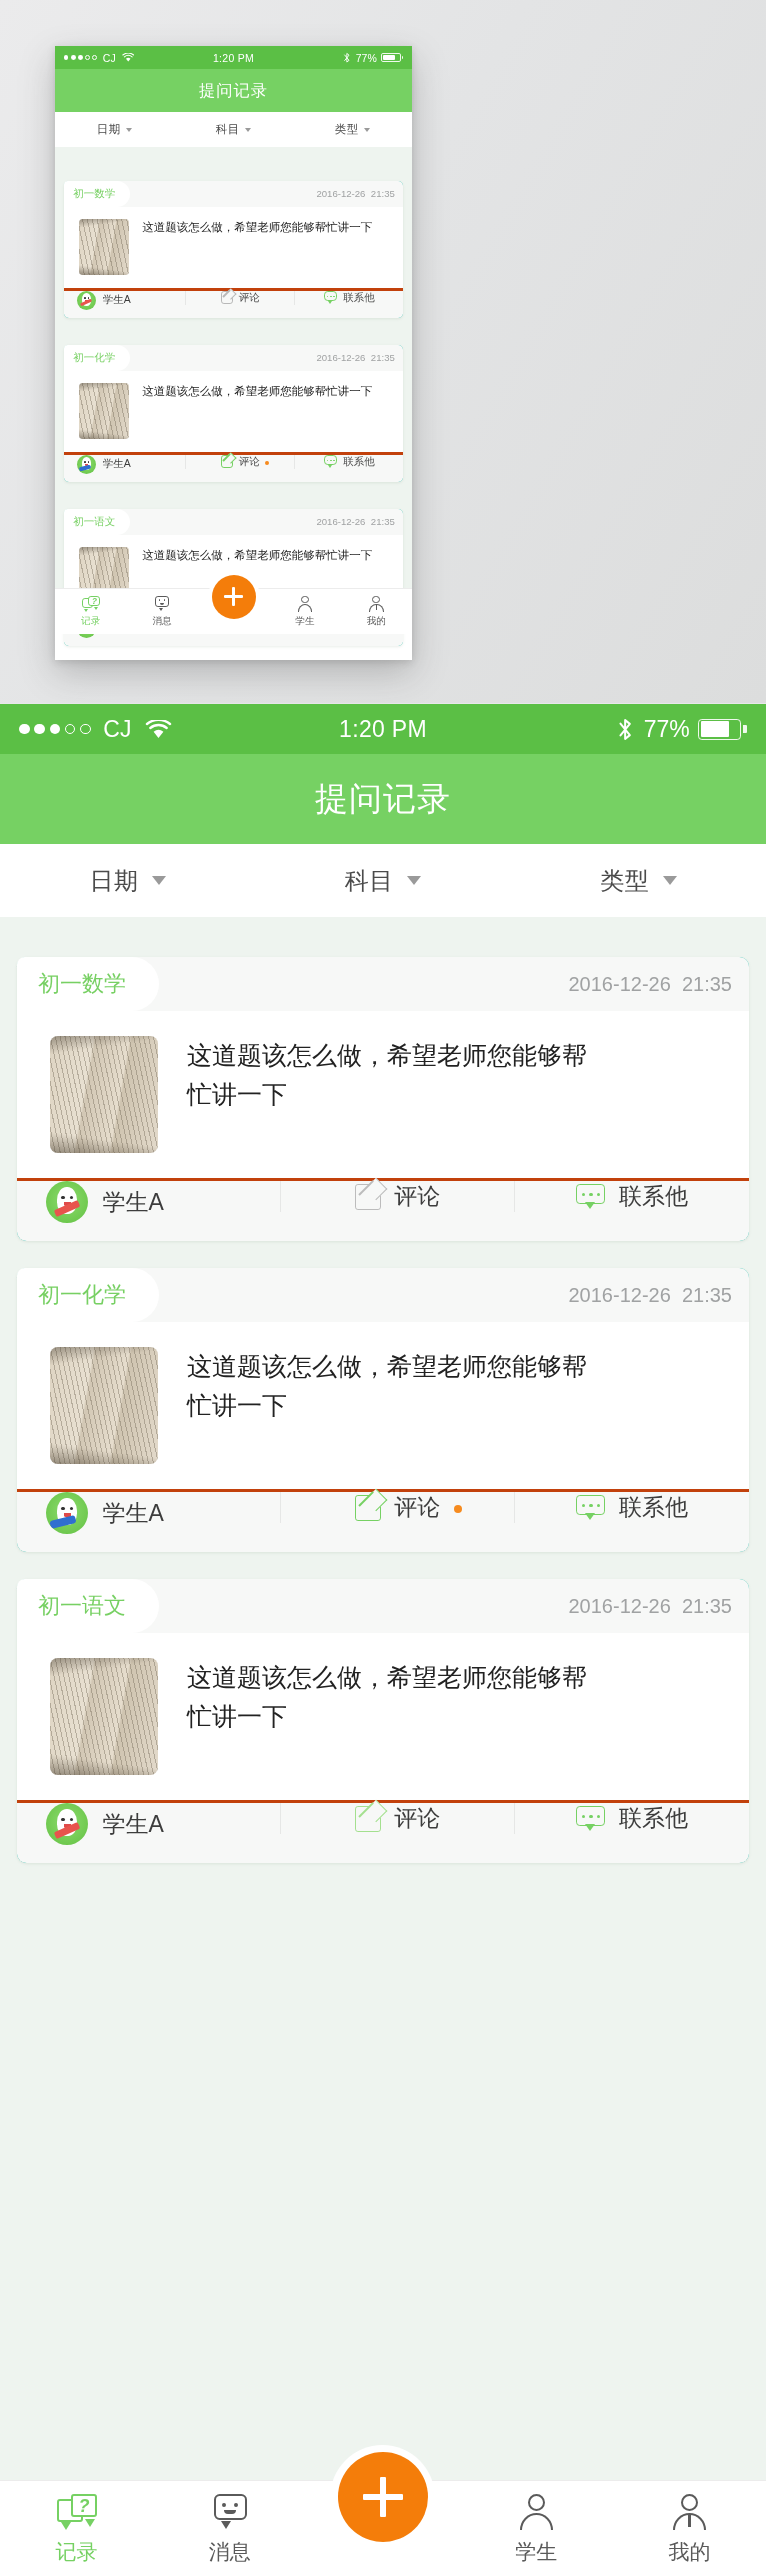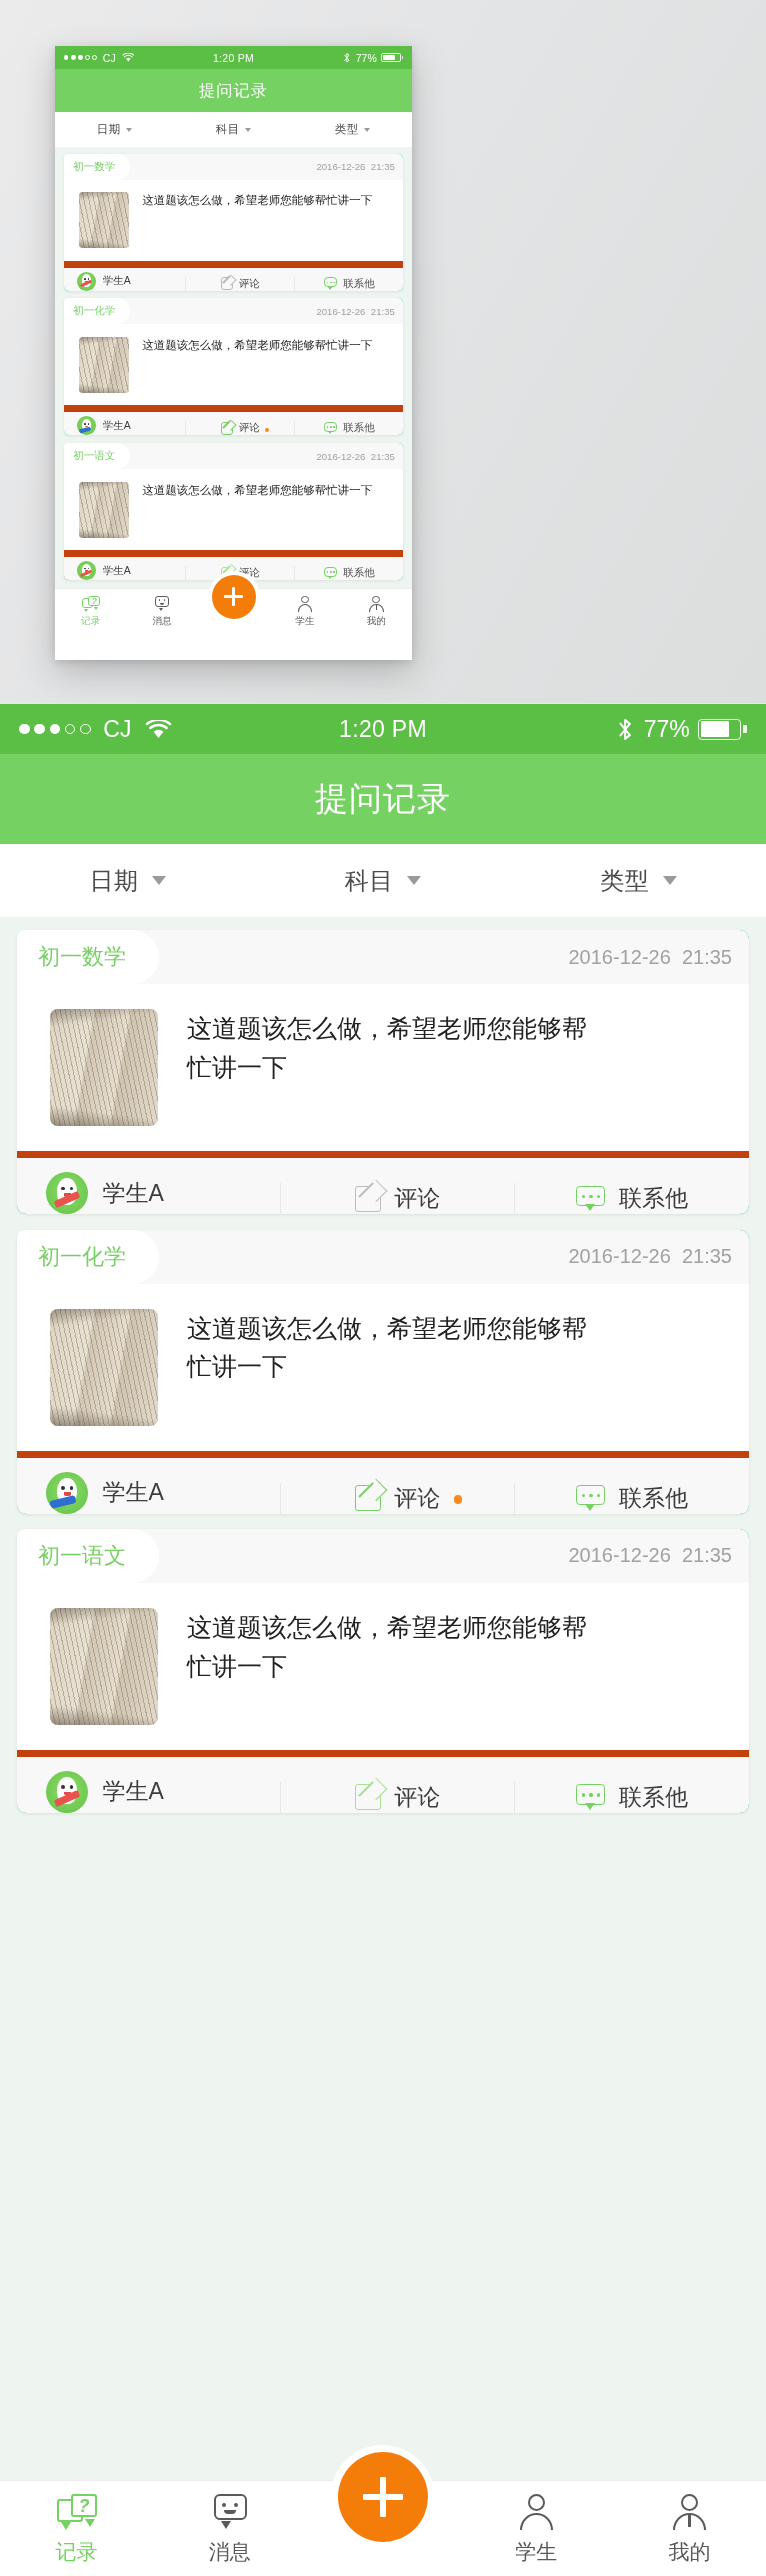--- a/index.html
+++ b/index.html
@@ -61,40 +61,41 @@
     border-color: #9a9a9a transparent transparent transparent;
   }
 
   
   .listarea { background: #eef4ef; width: 100%; }
 
   
   .card {
     background: #14b8a6; position: relative;
     box-shadow: 0 1px 2.9px rgba(120,140,120,0.16);
+    margin-top: 27px;
   }
   .card-head { background: #f7f8f7; display: flex; align-items: center; position: relative; }
   .tag {
     background: #ffffff; color: #77d063;
     display: flex; align-items: center; justify-content: flex-start;
   }
   .card-date { margin-left: auto; color: #a0a2a3; white-space: pre; }
   .card-body { background: #ffffff; display: flex; align-items: flex-start; }
   .thumb {
     background: #cfc5b4;
     background-image:
       linear-gradient(8deg, rgba(80,70,55,0.55) 0%, rgba(80,70,55,0.0) 16%),
       linear-gradient(172deg, rgba(70,62,50,0.45) 0%, rgba(70,62,50,0.0) 14%),
       repeating-linear-gradient(78deg, rgba(115,105,88,0.42) 0px, rgba(115,105,88,0.42) 1px, rgba(0,0,0,0) 1px, rgba(0,0,0,0) 4.8px),
       linear-gradient(100deg, #ded4c2 0%, #e8e0d1 34%, #d2c7b4 36%, #e6ddcd 62%, #cfc4b0 64%, #e3dacb 100%);
     flex: none; overflow: hidden; position: relative;
   }
   .qtext { color: #222222; line-height: 1.55; }
 
-  .card-actions { background: #f7f8f7; display: flex; align-items: flex-end; border-top: 7px solid #c2410c; }
+  .card-actions { background: #f7f8f7; display: flex; align-items: flex-start; border-top: 3px solid #c2410c; }
   .act { flex: 1; display: flex; align-items: center; justify-content: center; position: relative; }
   .act + .act { border-left: 1px solid #e6e7e6; }
   .act-label { color: #3d3d3d; }
   .avatar {
     border-radius: 50%; flex: none; position: relative; overflow: hidden;
     background: radial-gradient(circle at 50% 45%, #8ddc6e 0%, #6fc94f 70%, #59bd3f 100%);
   }
   .avatar .face {
     position: absolute; left: 26%; top: 14%; width: 48%; height: 64%;
     background: #ffffff; border-radius: 48% 48% 44% 44%;

